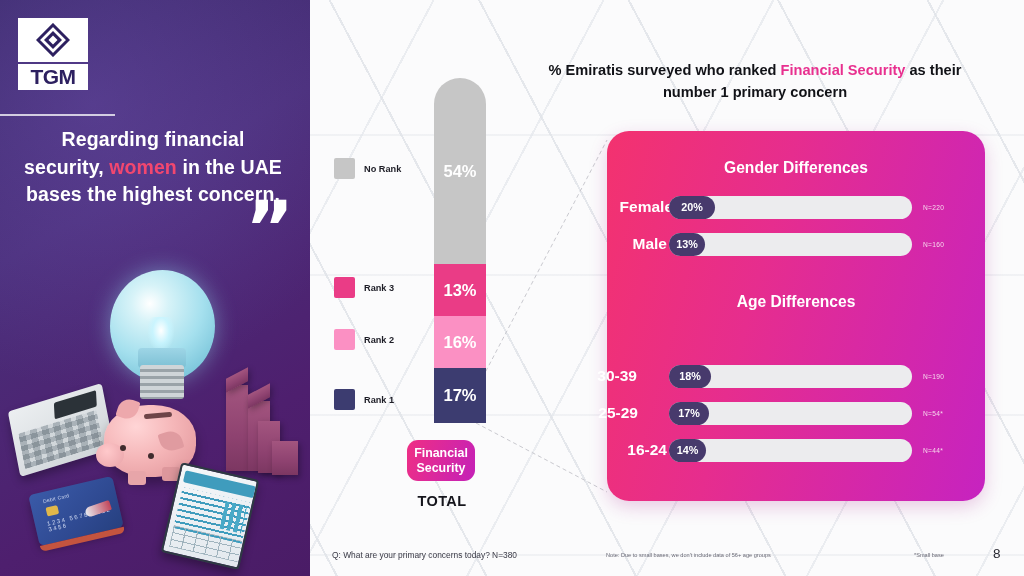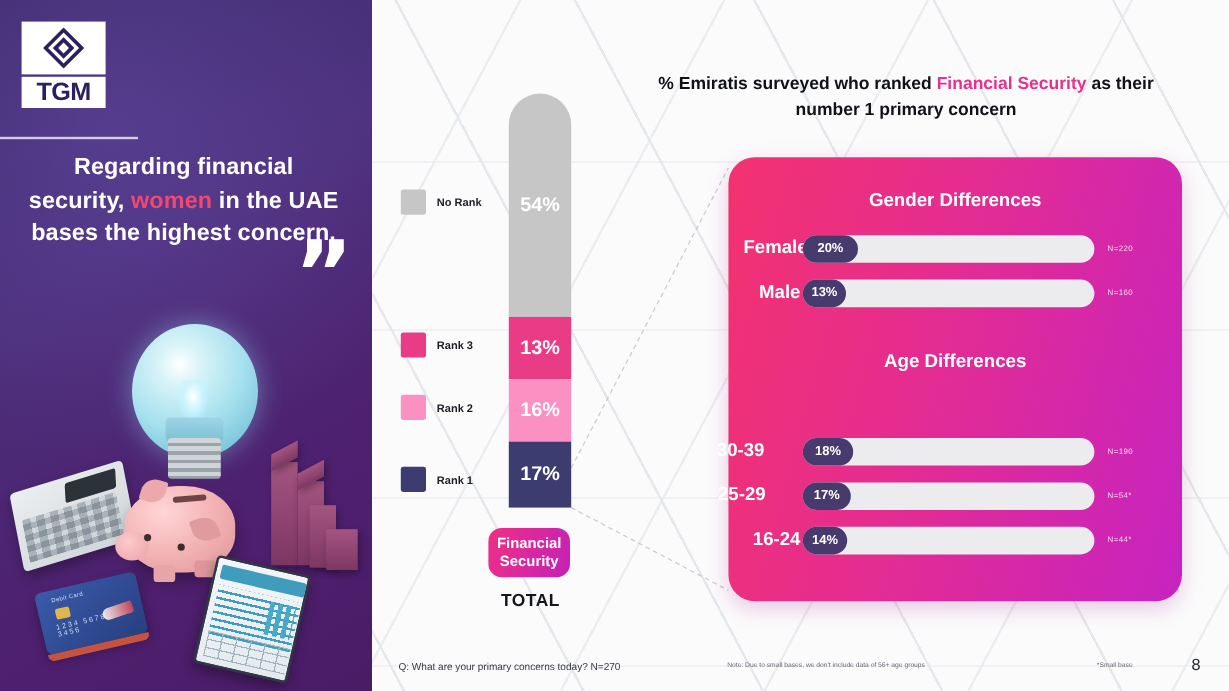--- a/index.html
+++ b/index.html
@@ -164,21 +164,21 @@
   }
 
   .heading{
     position:absolute; left:210px; top:60px; width:470px; text-align:center;
     font-size:14.6px; font-weight:bold; color:#111217; line-height:1.5;
   }
   .heading .em{ color:#e8308f; }
 
   
   .stack{
-    position:absolute; left:95px; top:78px; width:71px; height:345px;padding-left:19px;
+    position:absolute; left:105px; top:78px; width:71px; height:345px;padding-left:19px;
   }
   .seg{ position:relative; width:100%; display:flex; align-items:center; justify-content:center;
         color:#ffffff; font-size:16.5px; font-weight:bold; }
   .seg-norank{ background:#c6c6c6; border-radius:36px 36px 0 0; }
   .seg-r3{ background:#ea3c86; }
   .seg-r2{ background:#fb90c3; }
   .seg-r1{ background:#3c3c70; }
 
   .legend{ position:absolute; left:10px; top:78px; width:90px; height:345px; }
   .lg-item{ position:absolute; display:flex; align-items:center; gap:9px; }
@@ -401,17 +401,17 @@
 
     <div class="prow" style="top:307px;left:0;width:378px;">
       <span class="plabel">16-24</span>
       <span class="ptrack">
         <span class="pfill" style="width:37px;">14%</span>
       </span>
       <span class="pn">N=44*</span>
     </div>
   </div>
 
-  <div class="f-q">Q: What are your primary concerns today? N=270</div>
+  <div class="f-q">Q: What are your primary concerns today? N=380</div>
   <div class="f-note">Note: Due to small bases, we don't include data of 56+ age groups</div>
   <div class="f-small">*Small base</div>
   <div class="f-page">8</div>
 </div>
 
 </body></html>

